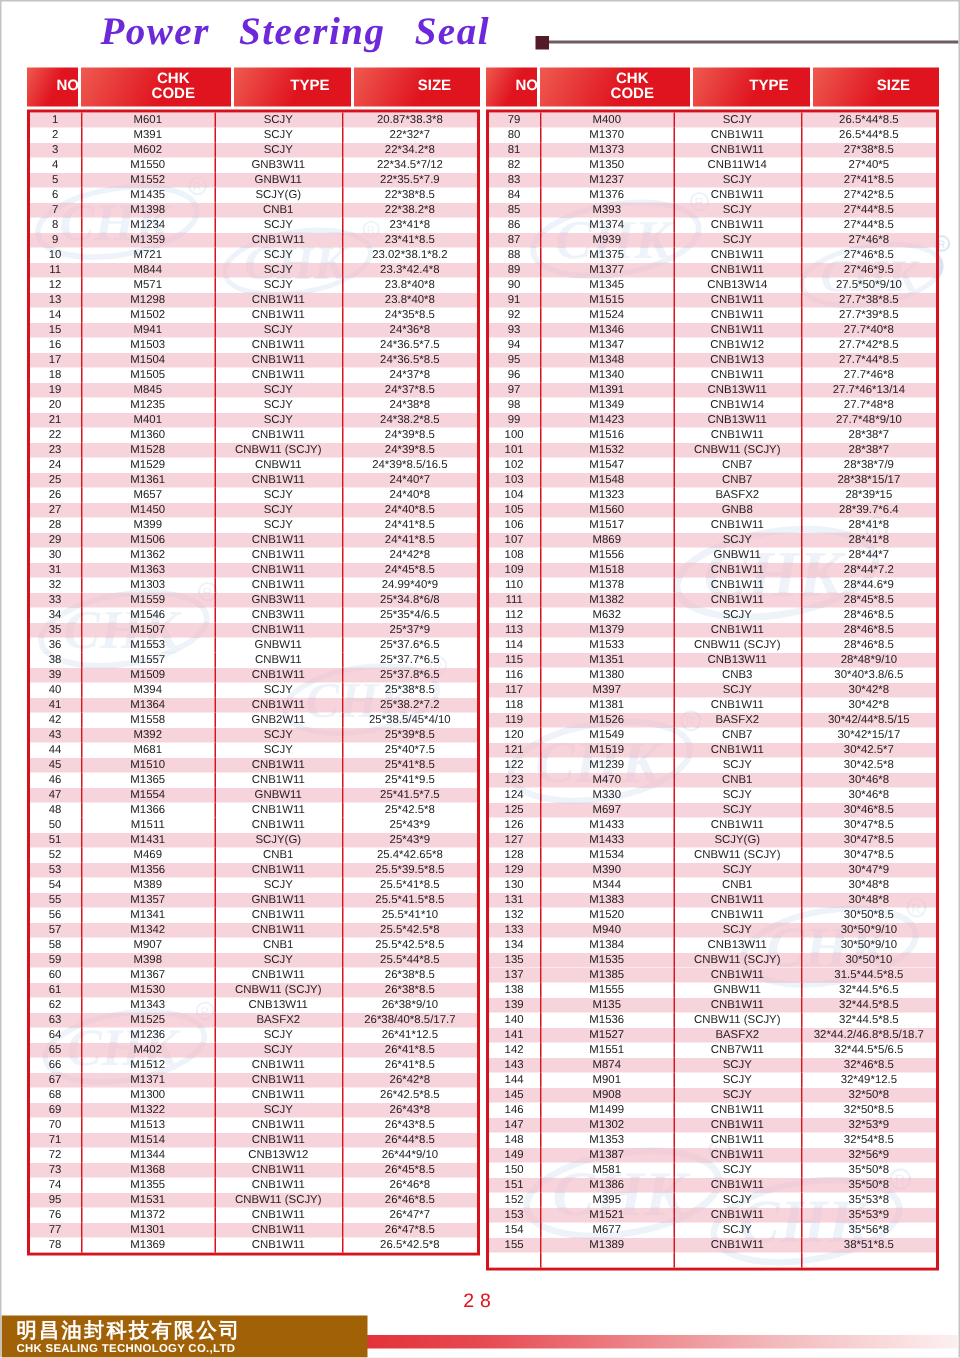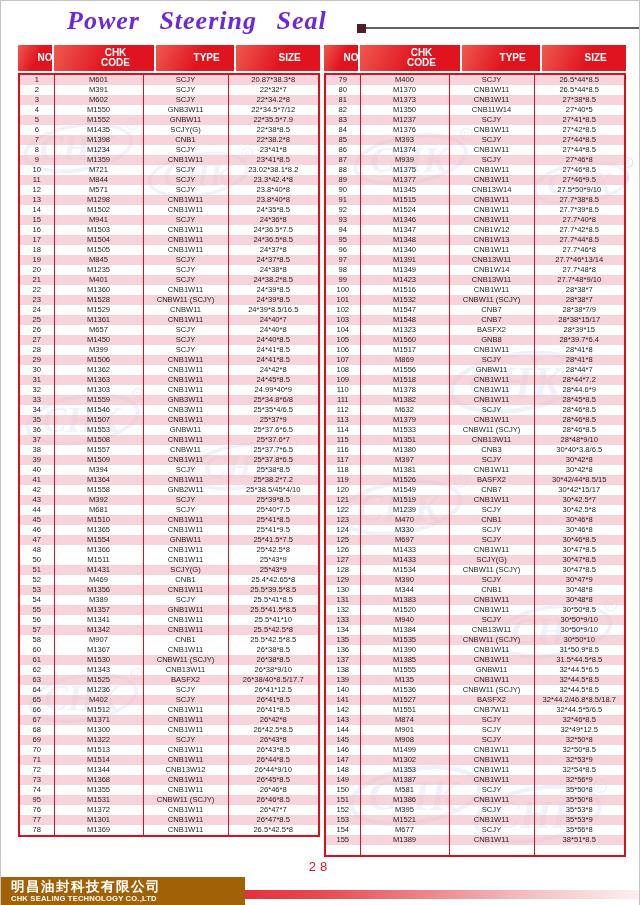--- a/index.html
+++ b/index.html
@@ -407,26 +407,20 @@
               <td>M1507</td>
               <td>CNB1W11</td>
               <td>25*37*9</td>
             </tr>
             <tr class="plain">
               <td>36</td>
               <td>M1553</td>
               <td>GNBW11</td>
               <td>25*37.6*6.5</td>
             </tr>
-            <tr class="pink">
-              <td>37</td>
-              <td>M1508</td>
-              <td>CNB1W11</td>
-              <td>25*37.6*7</td>
-            </tr>
             <tr class="plain">
               <td>38</td>
               <td>M1557</td>
               <td>CNBW11</td>
               <td>25*37.7*6.5</td>
             </tr>
             <tr class="pink">
               <td>39</td>
               <td>M1509</td>
               <td>CNB1W11</td>
@@ -532,20 +526,26 @@
               <td>57</td>
               <td>M1342</td>
               <td>CNB1W11</td>
               <td>25.5*42.5*8</td>
             </tr>
             <tr class="plain">
               <td>58</td>
               <td>M907</td>
               <td>CNB1</td>
               <td>25.5*42.5*8.5</td>
+            </tr>
+            <tr class="pink">
+              <td>59</td>
+              <td>M398</td>
+              <td>SCJY</td>
+              <td>25.5*44*8.5</td>
             </tr>
             <tr class="plain">
               <td>60</td>
               <td>M1367</td>
               <td>CNB1W11</td>
               <td>26*38*8.5</td>
             </tr>
             <tr class="pink">
               <td>61</td>
               <td>M1530</td>
@@ -1018,26 +1018,20 @@
               <td>M1384</td>
               <td>CNB13W11</td>
               <td>30*50*9/10</td>
             </tr>
             <tr class="pink">
               <td>135</td>
               <td>M1535</td>
               <td>CNBW11 (SCJY)</td>
               <td>30*50*10</td>
             </tr>
-            <tr class="plain">
-              <td>136</td>
-              <td>M1390</td>
-              <td>CNB1W11</td>
-              <td>31*50.9*8.5</td>
-            </tr>
             <tr class="pink">
               <td>137</td>
               <td>M1385</td>
               <td>CNB1W11</td>
               <td>31.5*44.5*8.5</td>
             </tr>
             <tr class="plain">
               <td>138</td>
               <td>M1555</td>
               <td>GNBW11</td>

